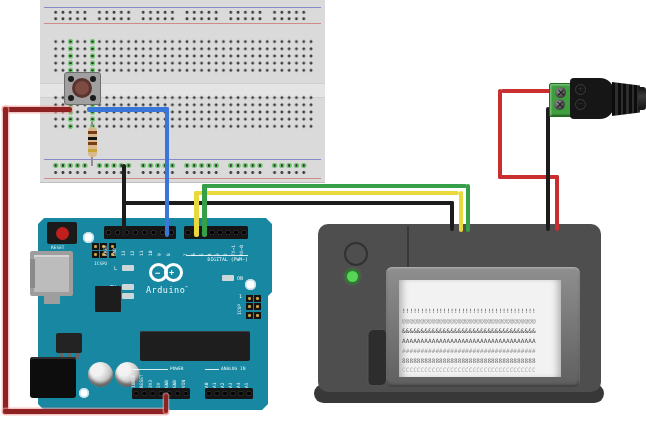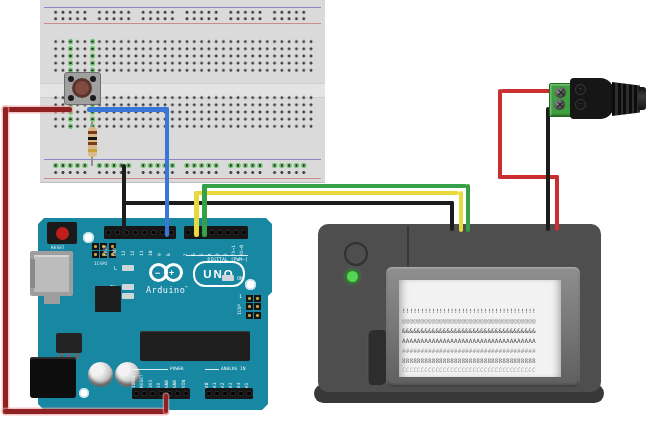--- a/index.html
+++ b/index.html
@@ -178,21 +178,20 @@
     <div class="ledrect" style="left:84px;top:66px;"></div>
     <div class="slabel" style="left:72px;top:76px;font-size:5px;">RX</div>
     <div class="ledrect" style="left:84px;top:75px;"></div>
 
     <div class="abs" style="left:57px;top:68px;width:26px;height:26px;background:#1d1d1d;border-radius:1px;"></div>
 
     <div class="ring" style="left:111px;top:45px;"></div>
     <div class="ring" style="left:126px;top:45px;"></div>
     <div class="logoglyph" style="left:117px;top:50px;">−</div>
     <div class="logoglyph" style="left:131px;top:50px;">+</div>
-    <div class="unooval" style="left:155px;top:43px;">UNO</div>
     <div class="slabel" style="left:108px;top:68px;font-size:8.5px;letter-spacing:.5px;">
       <span>Arduino</span><span style="font-size:4px;vertical-align:super;">™</span>
     </div>
 
     <div class="ledrect" style="left:184px;top:57px;"></div>
     <div class="slabel" style="left:199px;top:58px;font-size:5px;">ON</div>
 
     <div class="abs ipins" style="left:208px;top:77px;width:18px;">
       <span class="ipin"></span>
         <span class="ipin"></span>

